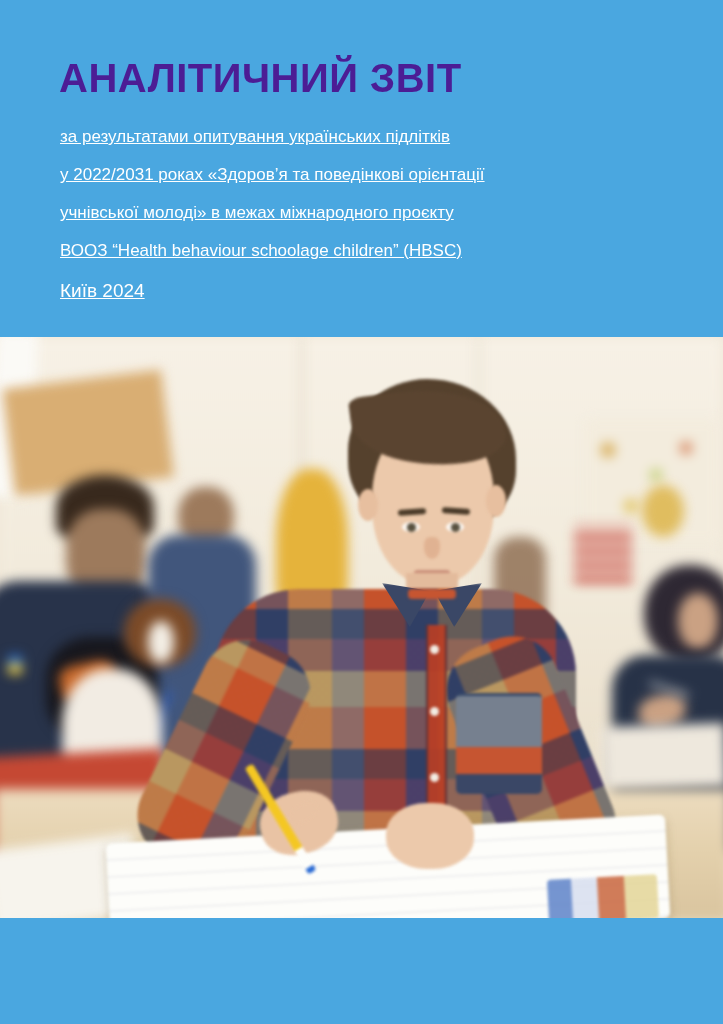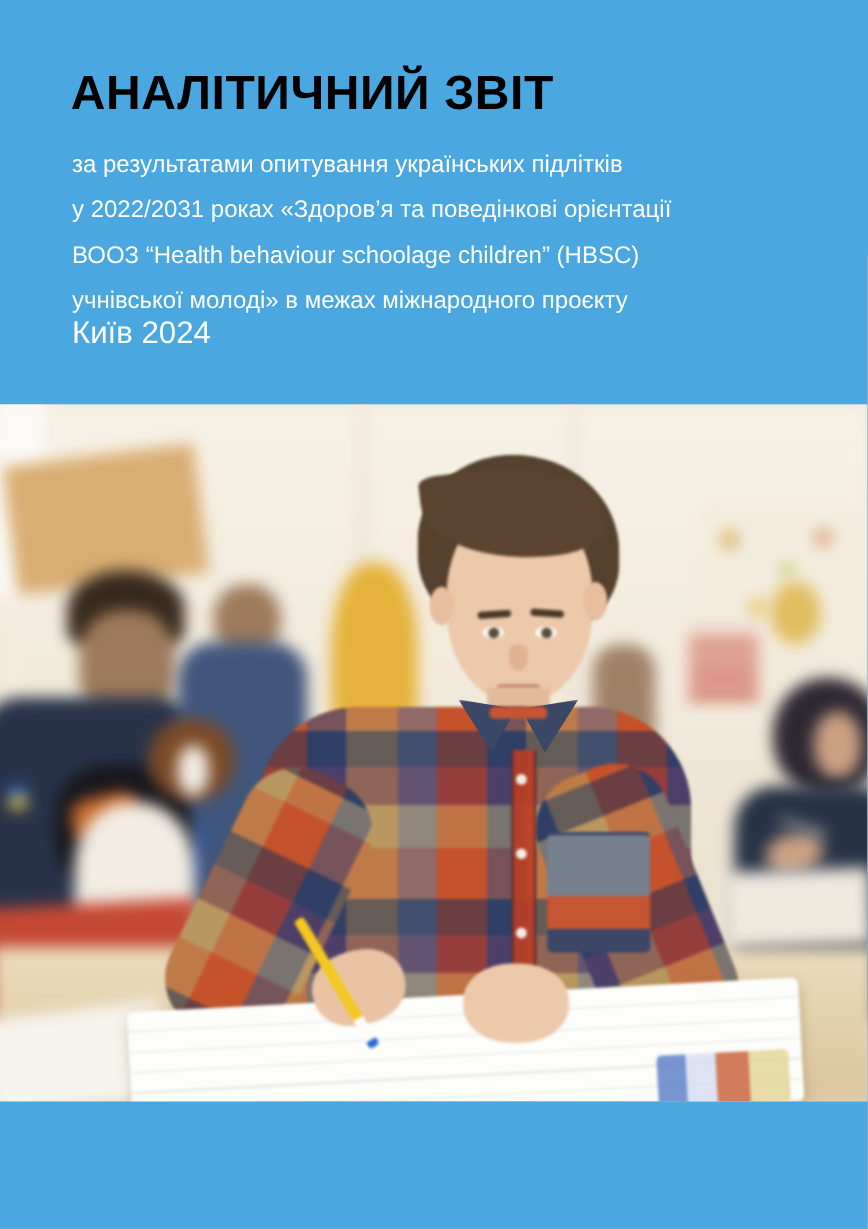--- a/index.html
+++ b/index.html
@@ -3,26 +3,26 @@
 <meta charset="utf-8">
 <style>
   html,body{margin:0;padding:0;background:#9db0bd;}
   .page{
     position:relative;width:723px;height:1024px;overflow:hidden;
     background:#4aa7e0;font-family:"Liberation Sans",sans-serif;
     margin:0 auto;
   }
   
   .cover-title{
-    position:absolute;left:59px;top:56px;color:#000000;
+    position:absolute;left:59px;top:56px;color:#4c1d95;
     font-size:40px;font-weight:bold;letter-spacing:.5px;white-space:nowrap;
   }
   .cover-subtitle{position:absolute;left:60px;top:118px;color:#fff;}
-  .subtitle-line{font-size:20px;line-height:38px;font-weight:400;white-space:nowrap;}
-  .city-year{position:absolute;left:60px;top:262px;color:#fff;font-size:26px;}
+  .subtitle-line{font-size:17px;line-height:38px;font-weight:400;white-space:nowrap;text-decoration:underline;}
+  .city-year{position:absolute;left:60px;top:280px;color:#fff;font-size:19px;text-decoration:underline;}
 
   
   .photo{position:absolute;left:0;top:337px;width:723px;height:581px;overflow:hidden;background:#efe7d8;}
   .photo *{position:absolute;}
   .b-bg{filter:blur(6px);}
   .b-soft{filter:blur(1.4px);}
   .wall{left:0;top:0;width:723px;height:581px;
     background:linear-gradient(180deg,#f7f1e6 0%,#f2ebdc 40%,#ece2cf 68%,#e7dbc4 100%);}
   .wall-line1{left:300px;top:0;width:3px;height:430px;background:rgba(205,193,168,.55);}
   .wall-line2{left:477px;top:0;width:3px;height:430px;background:rgba(205,193,168,.45);}
@@ -121,22 +121,22 @@
 </head>
 <body>
 
 <div class="page">
 
   <div class="header">
     <div class="cover-title">АНАЛІТИЧНИЙ ЗВІТ</div>
     <div class="cover-subtitle">
       <div class="subtitle-line">за результатами опитування українських підлітків</div>
       <div class="subtitle-line">у 2022/2031 роках «Здоров’я та поведінкові орієнтації</div>
+      <div class="subtitle-line">учнівської молоді» в межах міжнародного проєкту</div>
       <div class="subtitle-line">ВООЗ “Health behaviour schoolage children” (HBSC)</div>
-      <div class="subtitle-line">учнівської молоді» в межах міжнародного проєкту</div>
     </div>
     <div class="city-year">Київ 2024</div>
   </div>
 
   <div class="photo">
     <div class="wall b-bg"></div>
     <div class="wall-line1 b-bg"></div>
     <div class="wall-line2 b-bg"></div>
     <div class="papers-left b-bg"></div>
     <div class="corkboard b-bg"></div>

